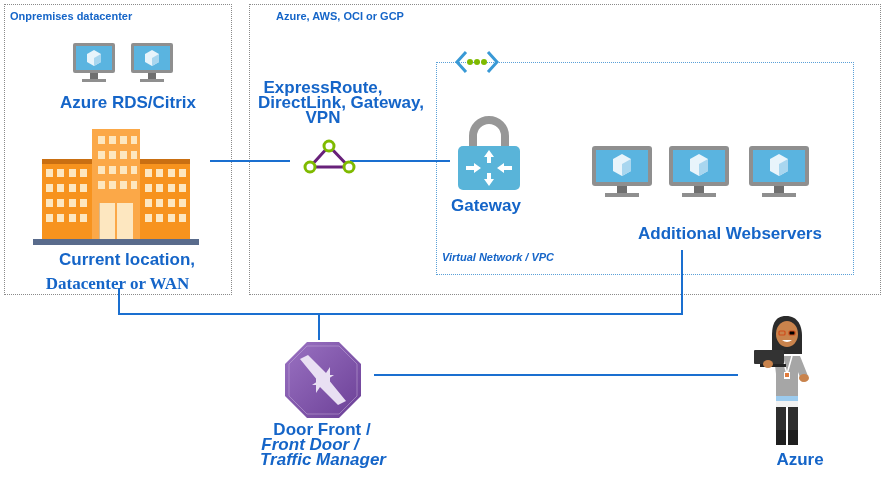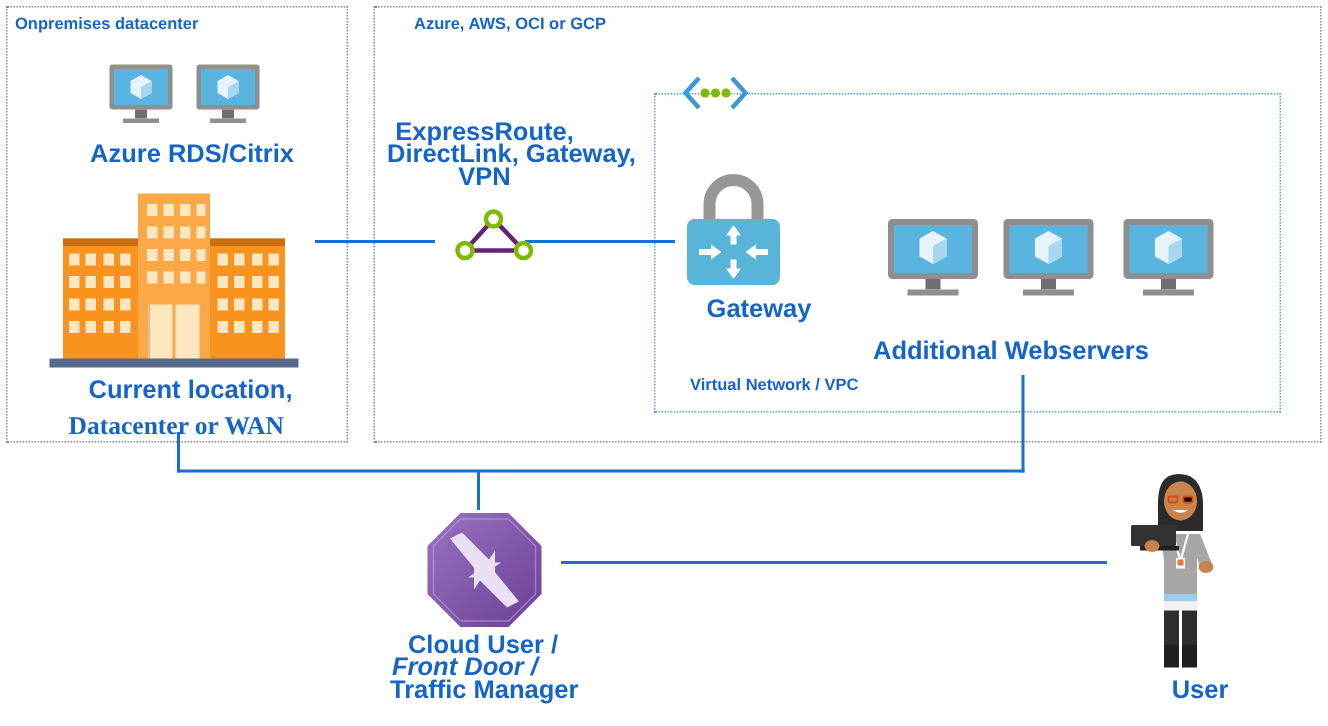--- a/index.html
+++ b/index.html
@@ -13,21 +13,21 @@
 </style>
 </head>
 <body>
 
 <div class="box" style="left:4px;top:4px;width:228px;height:291px;"></div>
 <div class="box" style="left:249px;top:4px;width:632px;height:291px;"></div>
 <div class="vpc" style="left:436px;top:62px;width:418px;height:213px;"></div>
 
 <div class="title" style="left:10px;top:10px;">Onpremises datacenter</div>
 <div class="title" style="left:256px;top:10px;margin-left:20px;">Azure, AWS, OCI or GCP</div>
-<div class="title" style="left:460px;top:251px;">Virtual Network / VPC</div>
+<div class="title" style="left:442px;top:251px;font-style:italic;">Virtual Network / VPC</div>
 
 <div class="line" style="left:210px;top:160px;width:80px;height:2px;"></div>
 <div class="line" style="left:350px;top:160px;width:100px;height:2px;"></div>
 <div class="line" style="left:118px;top:288px;width:2px;height:27px;"></div>
 <div class="line" style="left:681px;top:250px;width:2px;height:65px;"></div>
 <div class="line" style="left:118px;top:313px;width:565px;height:2px;"></div>
 <div class="line" style="left:318px;top:314px;width:2px;height:26px;"></div>
 <div class="line" style="left:374px;top:374px;width:364px;height:2px;"></div>
 
 <svg style="left:72px;top:42px;" width="46" height="44">
@@ -134,21 +134,21 @@
 <svg style="left:456px;top:116px;" width="66" height="76">
   <path d="M17,36 V20 A16,16 0 0 1 49,20 V36" fill="none" stroke="#979797" stroke-width="8"></path>
   <rect x="2" y="30" width="62" height="44" rx="5" fill="#59b4d9"></rect>
   <g fill="#fff">
     <polygon points="33,34 28,41 31,41 31,47 35,47 35,41 38,41"></polygon>
     <polygon points="33,70 28,63 31,63 31,57 35,57 35,63 38,63"></polygon>
     <polygon points="25,52 18,47 18,50 10,50 10,54 18,54 18,57"></polygon>
     <polygon points="41,52 48,47 48,50 56,50 56,54 48,54 48,57"></polygon>
   </g>
 </svg>
-<div class="lbl" style="left:466px;top:198px;width:80px;">Gateway</div>
+<div class="lbl" style="left:446px;top:198px;width:80px;">Gateway</div>
 
 <svg style="left:590px;top:145px;" width="64" height="60">
   <rect x="2" y="1" width="60" height="40" rx="3" fill="#8f8f8f"></rect>
   <rect x="6" y="5" width="52" height="32" fill="#5ab4e0"></rect>
   <polygon points="32,9 41,14 41,26 32,31 23,26 23,14" fill="#e8f4fb"></polygon>
   <polygon points="32,19 41,14 41,26 32,31" fill="#a8d6ef"></polygon>
   <rect x="27" y="41" width="10" height="7" fill="#6f6f6f"></rect>
   <rect x="15" y="48" width="34" height="4" fill="#8f8f8f"></rect>
 </svg>
 <svg style="left:667px;top:145px;" width="64" height="60">
@@ -160,39 +160,39 @@
   <rect x="15" y="48" width="34" height="4" fill="#8f8f8f"></rect>
 </svg>
 <svg style="left:747px;top:145px;" width="64" height="60">
   <rect x="2" y="1" width="60" height="40" rx="3" fill="#8f8f8f"></rect>
   <rect x="6" y="5" width="52" height="32" fill="#5ab4e0"></rect>
   <polygon points="32,9 41,14 41,26 32,31 23,26 23,14" fill="#e8f4fb"></polygon>
   <polygon points="32,19 41,14 41,26 32,31" fill="#a8d6ef"></polygon>
   <rect x="27" y="41" width="10" height="7" fill="#6f6f6f"></rect>
   <rect x="15" y="48" width="34" height="4" fill="#8f8f8f"></rect>
 </svg>
-<div class="lbl" style="left:582px;top:226px;width:180px;">Additional Webservers</div>
+<div class="lbl" style="left:638px;top:226px;width:180px;">Additional Webservers</div>
 
 <svg style="left:284px;top:341px;" width="78" height="78">
   <defs>
     <linearGradient id="pg" x1="0" y1="0" x2="1" y2="1">
       <stop offset="0" stop-color="#9a72c2"></stop>
       <stop offset="1" stop-color="#6b3f96"></stop>
     </linearGradient>
   </defs>
   <polygon points="23,1 55,1 77,23 77,55 55,77 23,77 1,55 1,23" fill="url(#pg)"></polygon>
   <polygon points="23,5 55,5 73,23 73,55 55,73 23,73 5,55 5,23" fill="none" stroke="#c7b0de" stroke-width="1" opacity="0.5"></polygon>
   <g fill="#e9e0f3">
     <polygon points="16,18 24,14 42,32 46,26 46,44 28,44 34,40"></polygon>
     <polygon points="62,60 54,64 36,46 32,52 32,34 50,34 44,38"></polygon>
   </g>
 </svg>
-<div class="lbl" style="left:260px;top:422px;width:124px;">Cloud User /</div>
+<div class="lbl" style="left:260px;top:422px;width:124px;">Door Front /</div>
 <div class="lbl" style="left:248px;top:437px;width:124px;font-style:italic;">Front Door /</div>
-<div class="lbl" style="left:260px;top:452px;width:124px;">Traffic Manager</div>
+<div class="lbl" style="left:260px;top:452px;width:124px;font-style:italic;">Traffic Manager</div>
 
 <svg style="left:752px;top:312px;" width="80" height="138">
   <path d="M34,4 C22,4 20,14 20,24 L20,42 L50,42 L50,24 C50,14 46,4 34,4 Z" fill="#2b2b2b"></path>
   <ellipse cx="35" cy="22" rx="11" ry="13" fill="#c9834c"></ellipse>
   <rect x="27" y="19" width="6" height="4" rx="1" fill="none" stroke="#d04c1a" stroke-width="1.2"></rect>
   <rect x="37" y="19" width="6" height="4" rx="1" fill="#none" stroke="#d04c1a" stroke-width="1.2"></rect>
   <path d="M30,28 Q35,32 40,28" fill="#fff"></path>
   <path d="M22,44 L48,44 L56,64 L50,70 L46,60 L46,84 L24,84 L24,62 Z" fill="#a6a6a6"></path>
   <rect x="24" y="84" width="22" height="5" fill="#9ccbee"></rect>
   <rect x="24" y="89" width="22" height="6" fill="#f2f2f2"></rect>
@@ -201,13 +201,13 @@
   <rect x="33" y="61" width="4" height="4" fill="#e07b3c"></rect>
   <rect x="2" y="38" width="30" height="14" rx="1" fill="#333"></rect>
   <rect x="8" y="52" width="26" height="3" fill="#222"></rect>
   <ellipse cx="16" cy="52" rx="5" ry="4" fill="#c9834c"></ellipse>
   <ellipse cx="52" cy="66" rx="5" ry="4" fill="#c9834c"></ellipse>
   <rect x="24" y="95" width="10" height="32" fill="#2e2e2e"></rect>
   <rect x="36" y="95" width="10" height="32" fill="#2e2e2e"></rect>
   <rect x="24" y="118" width="10" height="15" fill="#1f1f1f"></rect>
   <rect x="36" y="118" width="10" height="15" fill="#1f1f1f"></rect>
 </svg>
-<div class="lbl" style="left:770px;top:452px;width:60px;">User</div>
+<div class="lbl" style="left:770px;top:452px;width:60px;">Azure</div>
 
 </body></html>

